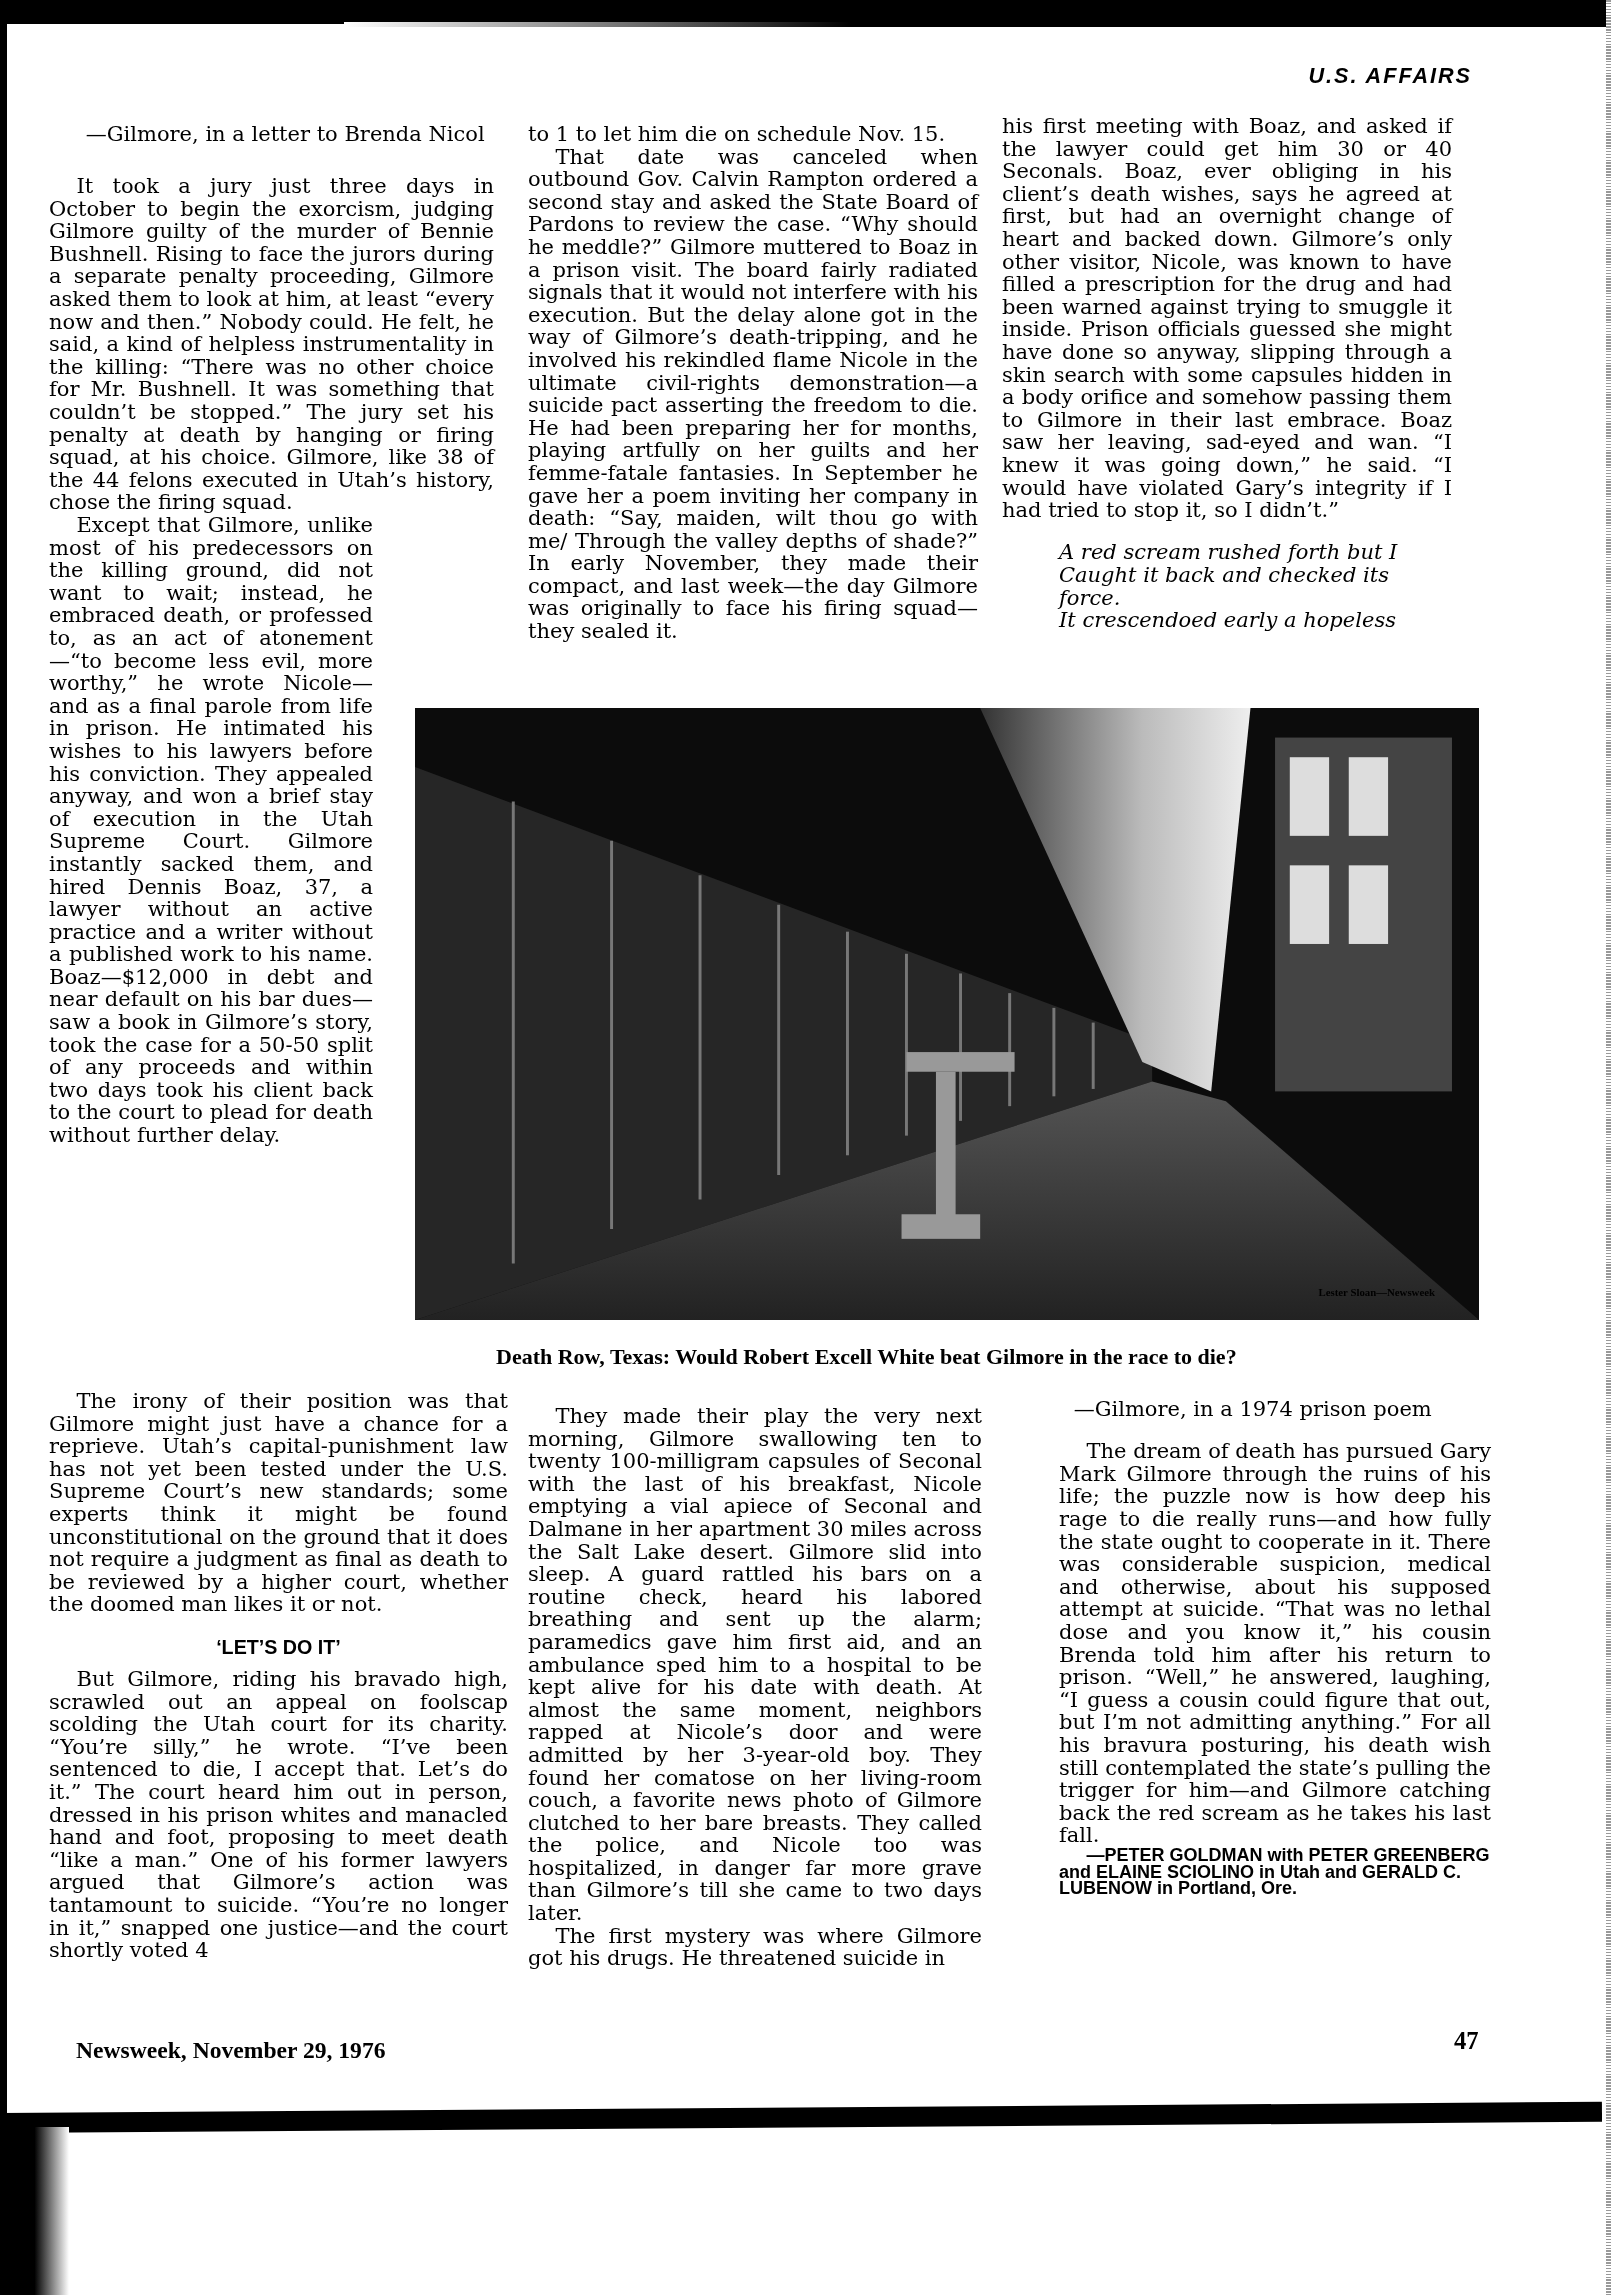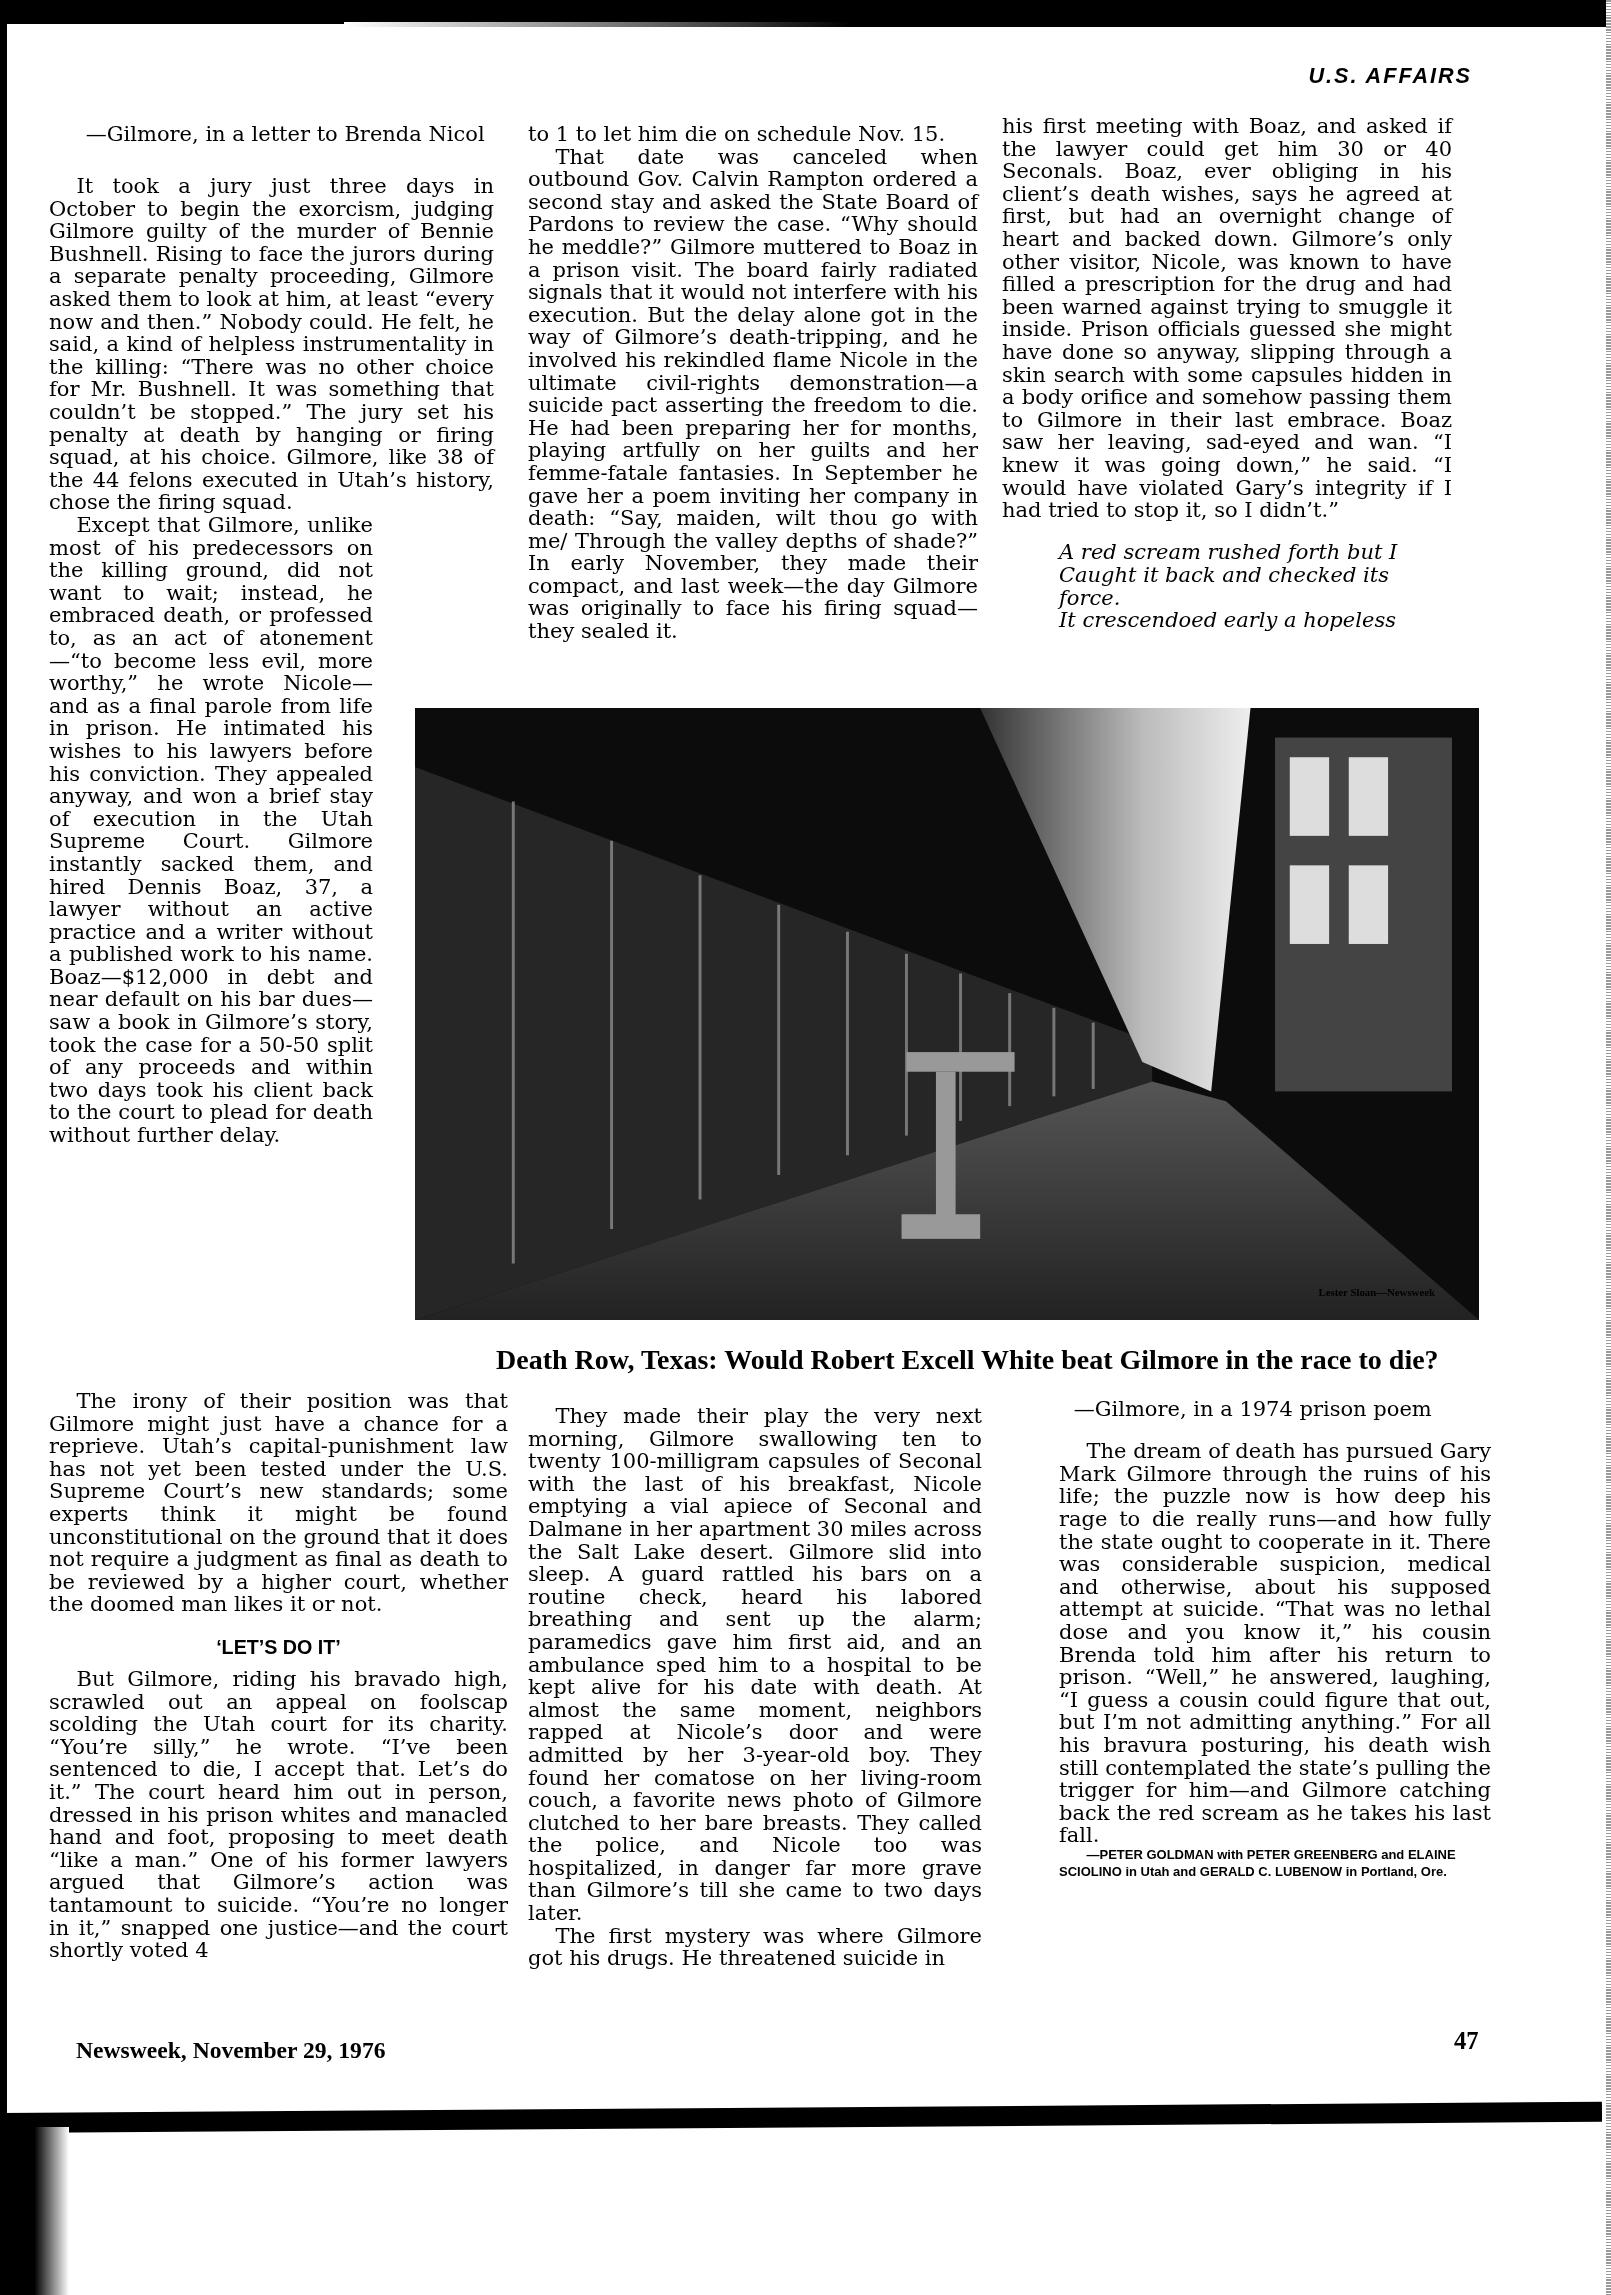--- a/index.html
+++ b/index.html
@@ -12,23 +12,23 @@
   .scan-bottom-left { position:absolute; left:0; top:2127px; width:69px; height:168px; background:linear-gradient(to right,#000 50%,#fff); }
   .section-label { position:absolute; right:140px; top:63px; font-family:"Liberation Sans", sans-serif; font-weight:bold; font-style:italic; font-size:21.6px; letter-spacing:2px; }
   .col { position:absolute; font-size:21px; line-height:22.6px; text-align:justify; }
   .col p { margin:0; text-indent:27.5px; }
   .col p.noindent { text-indent:0; }
   .quote { font-style:italic; }
   .attrib { text-align:center; }
   .poem { font-style:italic; margin-left:57px; text-align:left; }
   .photo { position:absolute; left:415px; top:708px; width:1064px; height:612px; overflow:hidden; background:#111; }
   .credit { position:absolute; right:177px; top:1286px; font-family:"Liberation Serif", serif; font-weight:bold; font-size:10.8px; }
-  .caption { position:absolute; left:496px; top:1344px; font-family:"Liberation Serif", serif; font-weight:bold; font-size:28px; }
+  .caption { position:absolute; left:496px; top:1344px; font-family:"Liberation Serif", serif; font-weight:bold; font-size:22px; }
   .subhead { text-align:center; font-family:"Liberation Sans", sans-serif; font-weight:bold; font-size:19.7px; margin:19.7px 0 9.8px; }
-  .byline { font-family:"Liberation Sans", sans-serif; font-weight:bold; font-size:13px; line-height:16.7px; text-align:left; margin-left:44px; margin-top:10.8px; text-indent:-19.7px; }
+  .byline { font-family:"Liberation Sans", sans-serif; font-weight:bold; font-size:18px; line-height:16.7px; text-align:left; margin-left:44px; margin-top:10.8px; text-indent:-19.7px; }
   .footer { position:absolute; left:76px; top:2037px; font-family:"Liberation Serif", serif; font-weight:bold; font-size:23.6px; }
   .pagenum { position:absolute; left:1454px; top:2027px; font-family:"Liberation Serif", serif; font-weight:bold; font-size:24.6px; }
 </style>
 </head>
 <body>
 
 <div class="scan-top"></div>
 <div class="scan-top-fade"></div>
 <div class="scan-left"></div>
 <div class="scan-right"></div>

